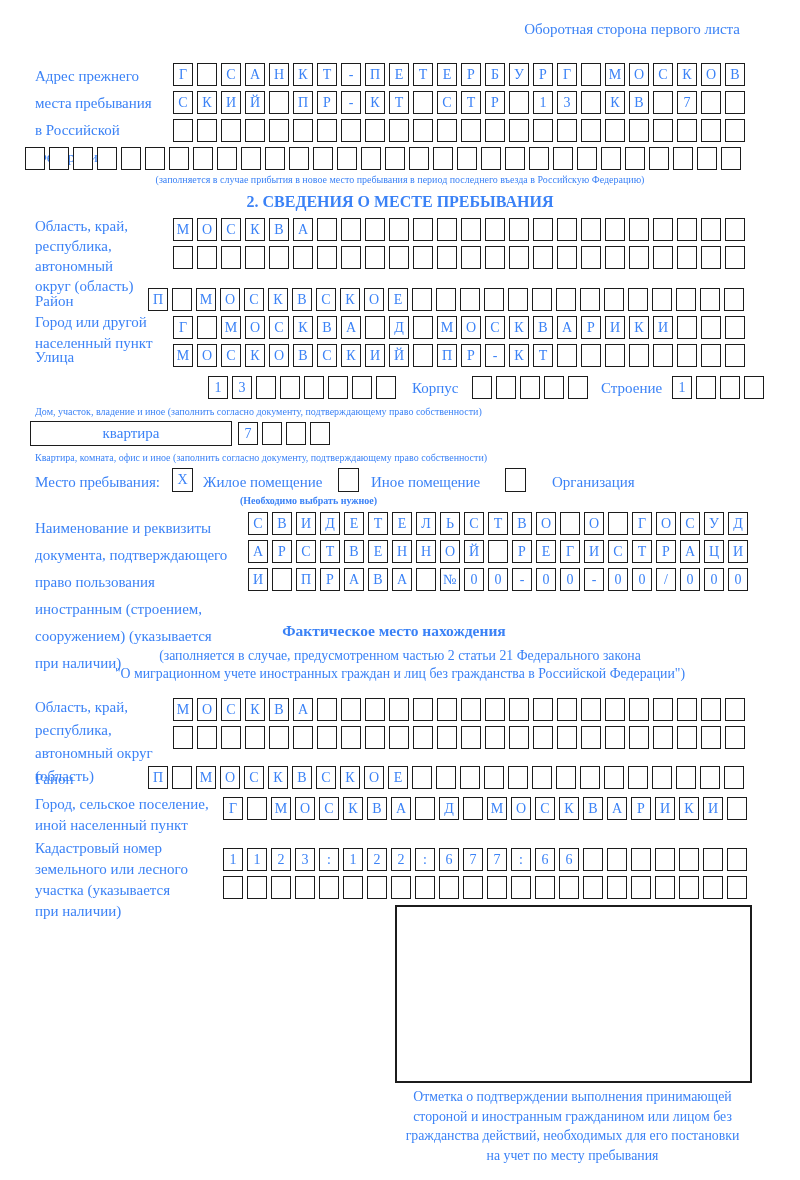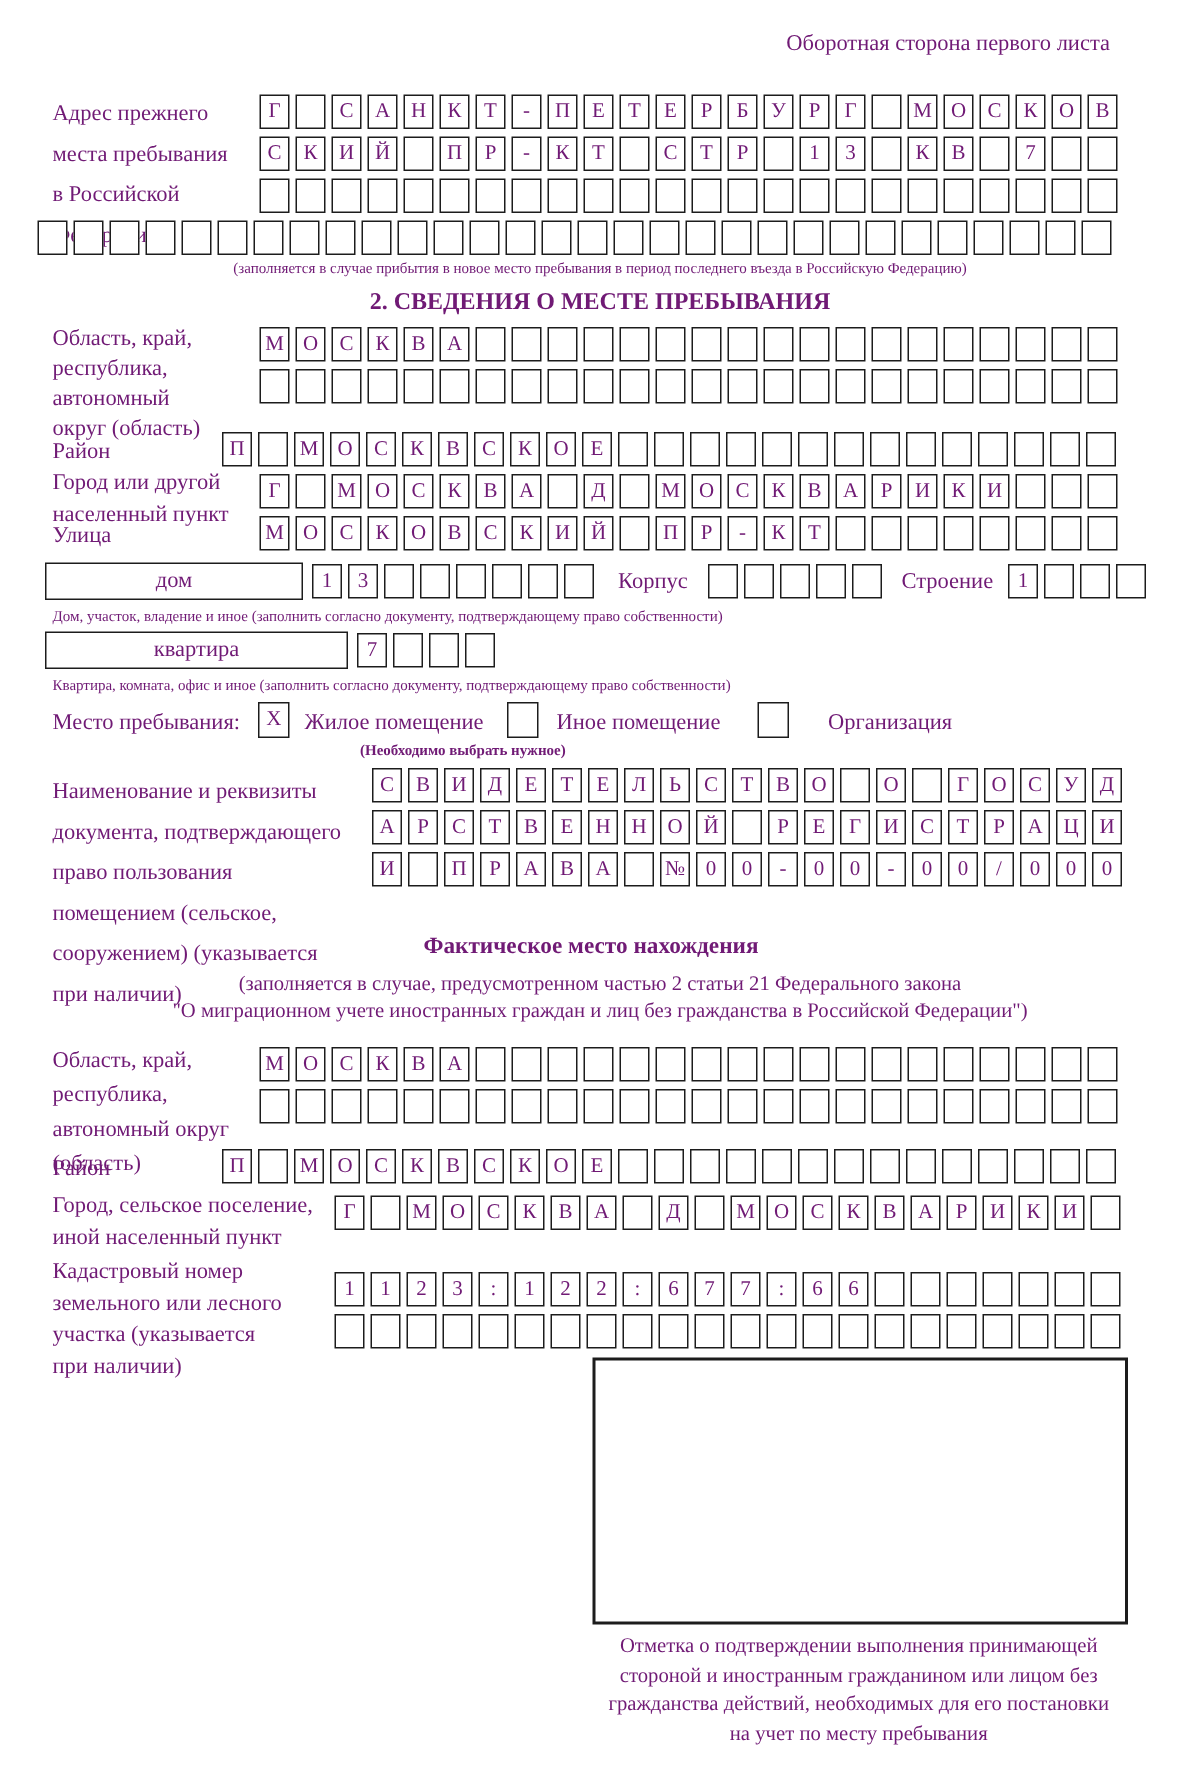--- a/index.html
+++ b/index.html
@@ -1,16 +1,16 @@
 <!DOCTYPE html>
 <html><head>
 <meta charset="utf-8">
 <style>
   html,body{margin:0;padding:0;background:#fff;}
-  .page{position:relative;width:800px;height:1180px;background:#fff;color:#701a75;
+  .page{position:relative;width:800px;height:1180px;background:#fff;color:#3b82f6;
         font-family:"Liberation Serif","DejaVu Serif",serif;overflow:hidden;}
   .abs{position:absolute;}
   .boxrow{display:flex;gap:4px;}
   .cell{flex:0 0 18px;width:18px;height:21px;border:1.5px solid #1c1c1c;
         font-size:14px;line-height:21px;text-align:center;overflow:hidden;background:#fff;}
   .widebox{border:1.5px solid #1c1c1c;height:23px;line-height:23px;text-align:center;
            font-size:15px;background:#fff;}
   .checkbox{width:19px;height:22px;border:1.5px solid #1c1c1c;font-size:14px;line-height:22px;
             text-align:center;display:inline-block;background:#fff;}
   .lab{font-size:15px;line-height:20px;}
@@ -287,21 +287,20 @@
       <span class="cell"></span>
       <span class="cell"></span>
       <span class="cell"></span>
       <span class="cell"></span>
       <span class="cell"></span>
       <span class="cell"></span>
       <span class="cell"></span>
       <span class="cell"></span>
     </div>
 
-  <div class="abs widebox" style="left:30px;top:375px;width:170px;">дом</div>
   <div class="abs boxrow" style="left:208px;top:376px;">
       <span class="cell">1</span>
       <span class="cell">3</span>
       <span class="cell"></span>
       <span class="cell"></span>
       <span class="cell"></span>
       <span class="cell"></span>
       <span class="cell"></span>
       <span class="cell"></span>
     </div>
@@ -337,21 +336,21 @@
   <div class="abs checkbox" style="left:338px;top:468px;"></div>
   <div class="abs lab" style="left:371px;top:472px;">Иное помещение</div>
   <div class="abs checkbox" style="left:505px;top:468px;"></div>
   <div class="abs lab" style="left:552px;top:472px;">Организация</div>
   <div class="abs cap" style="left:240px;top:495px;font-weight:bold;">(Необходимо выбрать нужное)</div>
 
   <div class="abs lab" style="left:35px;top:515px;line-height:27px;width:210px;">
       <div>Наименование и реквизиты</div>
       <div>документа, подтверждающего</div>
       <div>право пользования</div>
-      <div>помещением (сельское,</div>
+      <div>иностранным (строением,</div>
       <div>сооружением) (указывается</div>
       <div>при наличии)</div>
     </div>
   <div class="abs boxrow" style="left:248px;top:512px;">
       <span class="cell">С</span>
       <span class="cell">В</span>
       <span class="cell">И</span>
       <span class="cell">Д</span>
       <span class="cell">Е</span>
       <span class="cell">Т</span>

